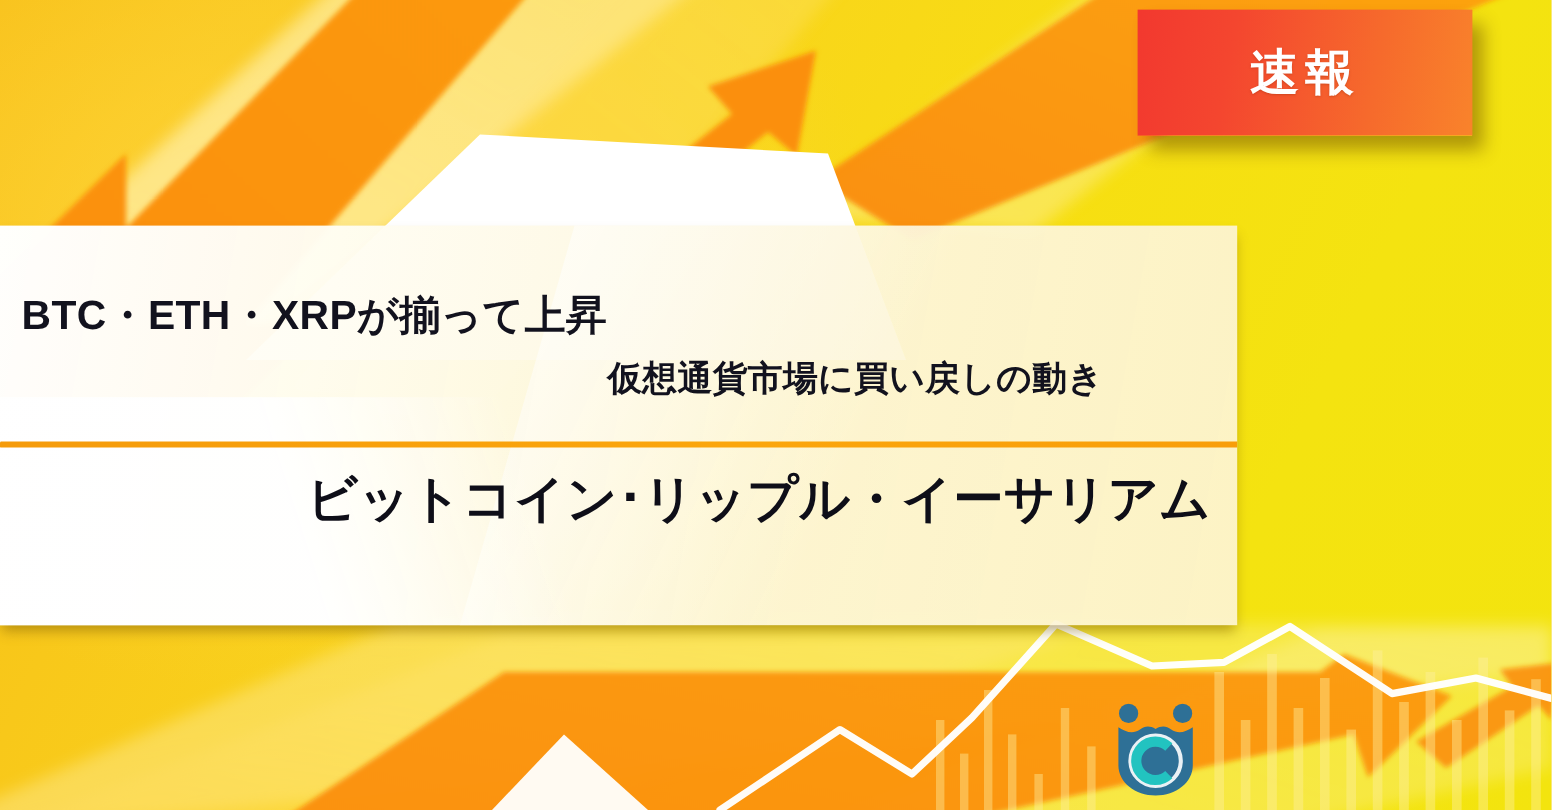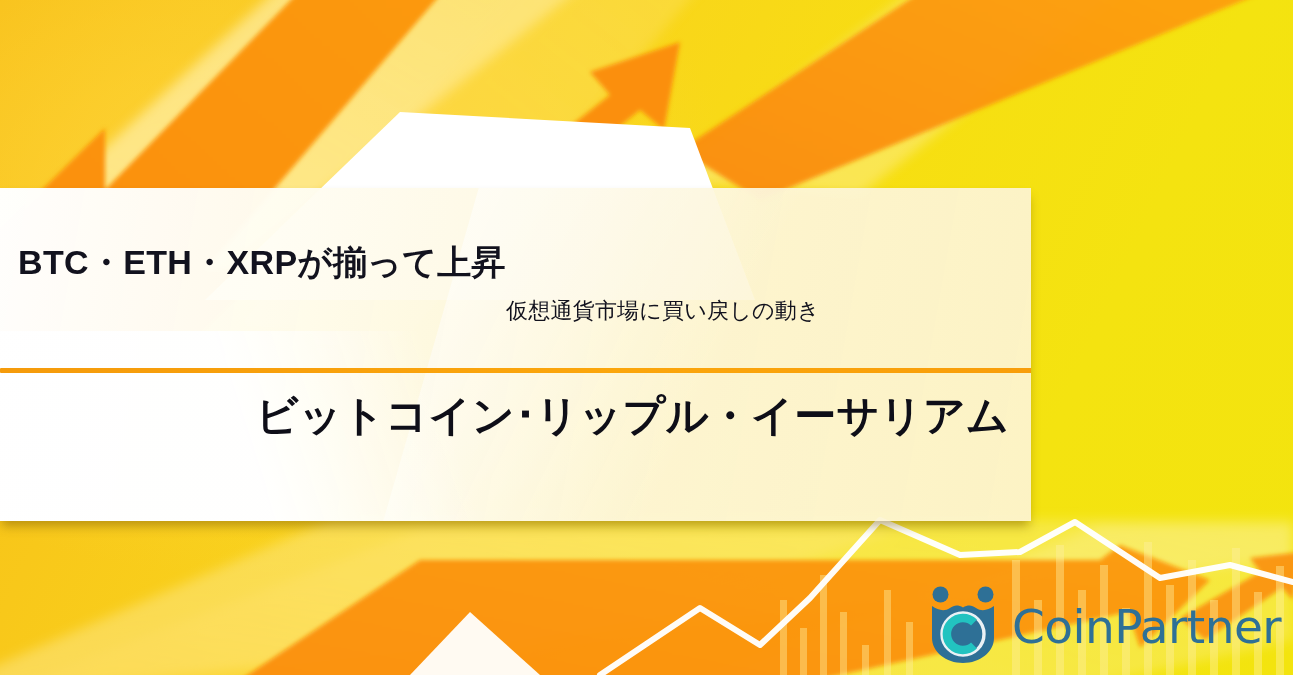--- a/index.html
+++ b/index.html
@@ -76,21 +76,21 @@
   .headline{
     position:absolute;left:0;top:0;width:100%;
   }
   .headline-line1{
     position:absolute;left:18px;top:52px;
     font-size:34px;font-weight:700;color:#12121E;
     letter-spacing:.01em;white-space:nowrap;
   }
   .headline-line2{
     position:absolute;left:506px;top:108px;
-    font-size:22px;font-weight:400;color:#12121E;
+    font-size:29px;font-weight:700;color:#12121E;
     letter-spacing:.01em;white-space:nowrap;
   }
   .rule{
     position:absolute;left:0;top:180px;width:1228px;height:5px;
     background:linear-gradient(90deg,#F59B0B 0%,#FBA60C 50%,#F79A09 100%);
     border-radius:1px;
   }
   .subtitle{
     position:absolute;left:0;top:200px;width:1293px;
     text-align:center;
@@ -207,20 +207,23 @@
         <rect x="1210" y="600" width="8" height="75"></rect>
         <rect x="1232" y="548" width="8" height="127"></rect>
         <rect x="1254" y="592" width="8" height="83"></rect>
         <rect x="1276" y="566" width="8" height="109"></rect>
       </g>
 
       <polyline points="600,675 700,608 760,645 810,598 880,520 960,555 1020,552 1075,522 1160,578 1230,565 1293,582" fill="none" stroke="#FFFFFF" stroke-width="6" stroke-linejoin="round" stroke-linecap="round" opacity=".97"></polyline>
     </svg>
   </div>
 
+  <div class="badge">
+    <span class="badge-label">速報</span>
+  </div>
 
   <div class="panel">
     <div class="panel-wedge"></div>
     <div class="panel-sheen"></div>
 
     <div class="headline">
       <div class="headline-line1">BTC・ETH・XRPが揃って上昇</div>
       <div class="headline-line2">仮想通貨市場に買い戻しの動き</div>
     </div>
 
@@ -231,16 +234,15 @@
 
   <div class="logo">
     <svg class="logo-mark" viewBox="0 0 70 80">
       <circle cx="12.5" cy="8.5" r="8" fill="#2E7096"></circle>
       <circle cx="57.5" cy="8.5" r="8" fill="#2E7096"></circle>
       <path d="M4,20 C10,24 16,26 22,22 C26,19 30,18.5 35,21.5 C40,18.5 44,19 48,22 C54,26 60,24 66,20
                L66,52 C66,66 52,77 35,77 C18,77 4,66 4,52 Z" fill="#2E7096"></path>
       <circle cx="35" cy="48" r="21" fill="none" stroke="#FFFFFF" stroke-width="3.4" opacity=".9"></circle>
       <path d="M46,36.5 A16,16 0 1 0 46,59.5" fill="none" stroke="#22C3C0" stroke-width="8.5" stroke-linecap="butt"></path>
     </svg>
-    <span class="logo-word">CoinPartner</span>
   </div>
 
 </div>
 
 </body></html>

